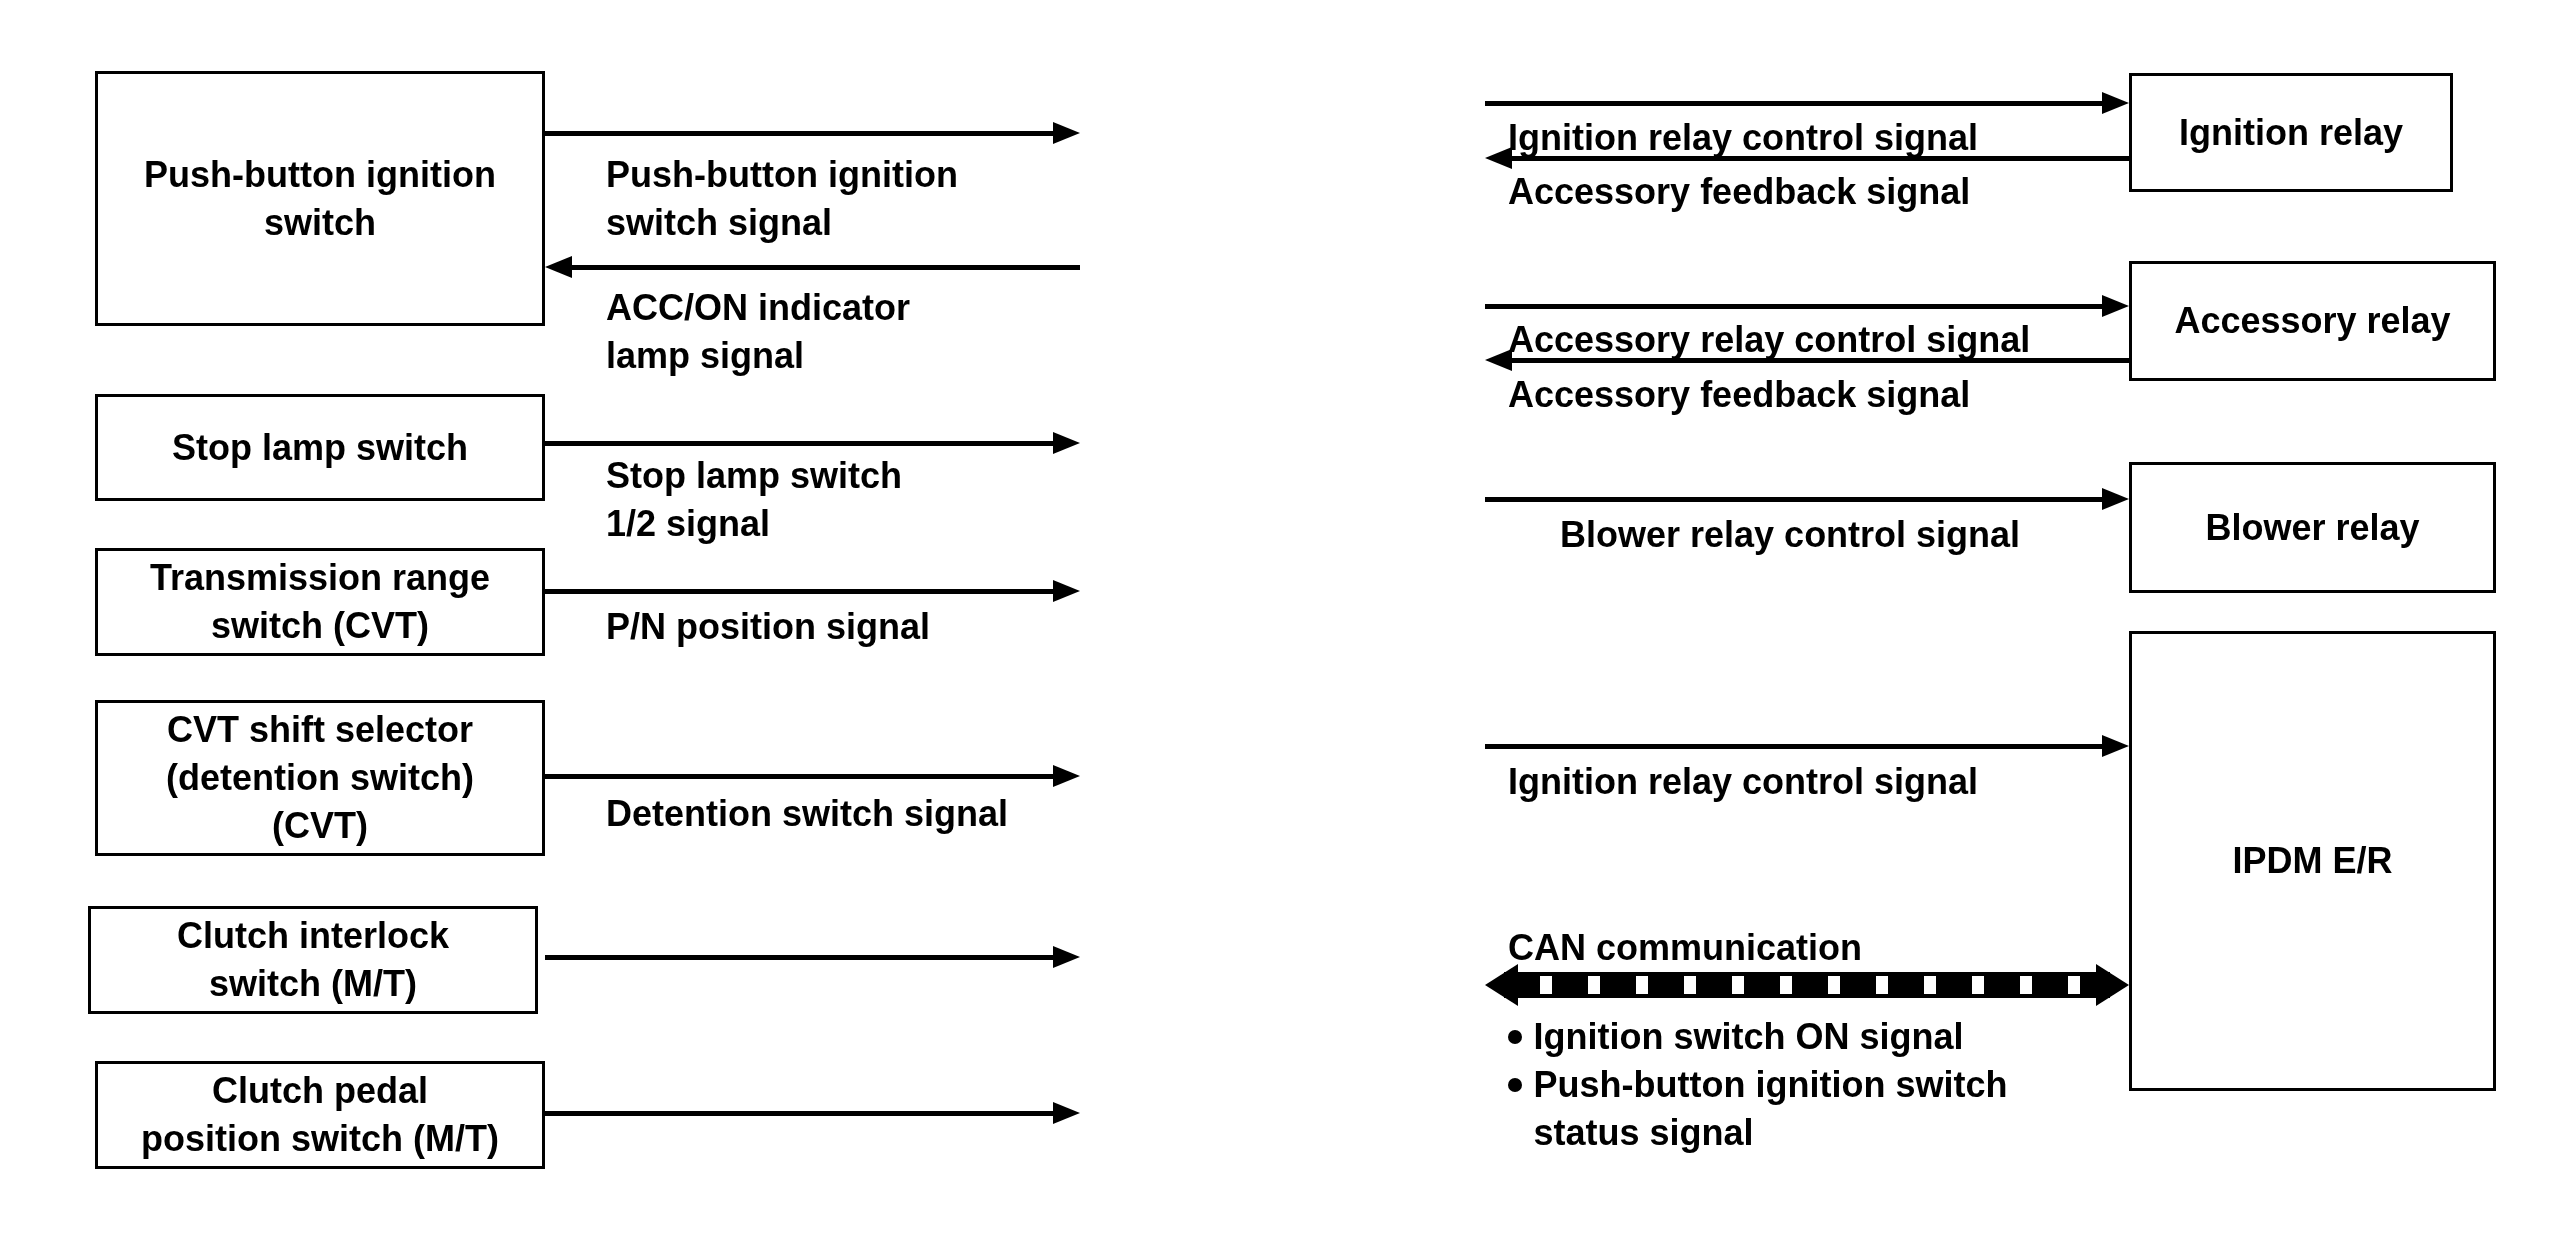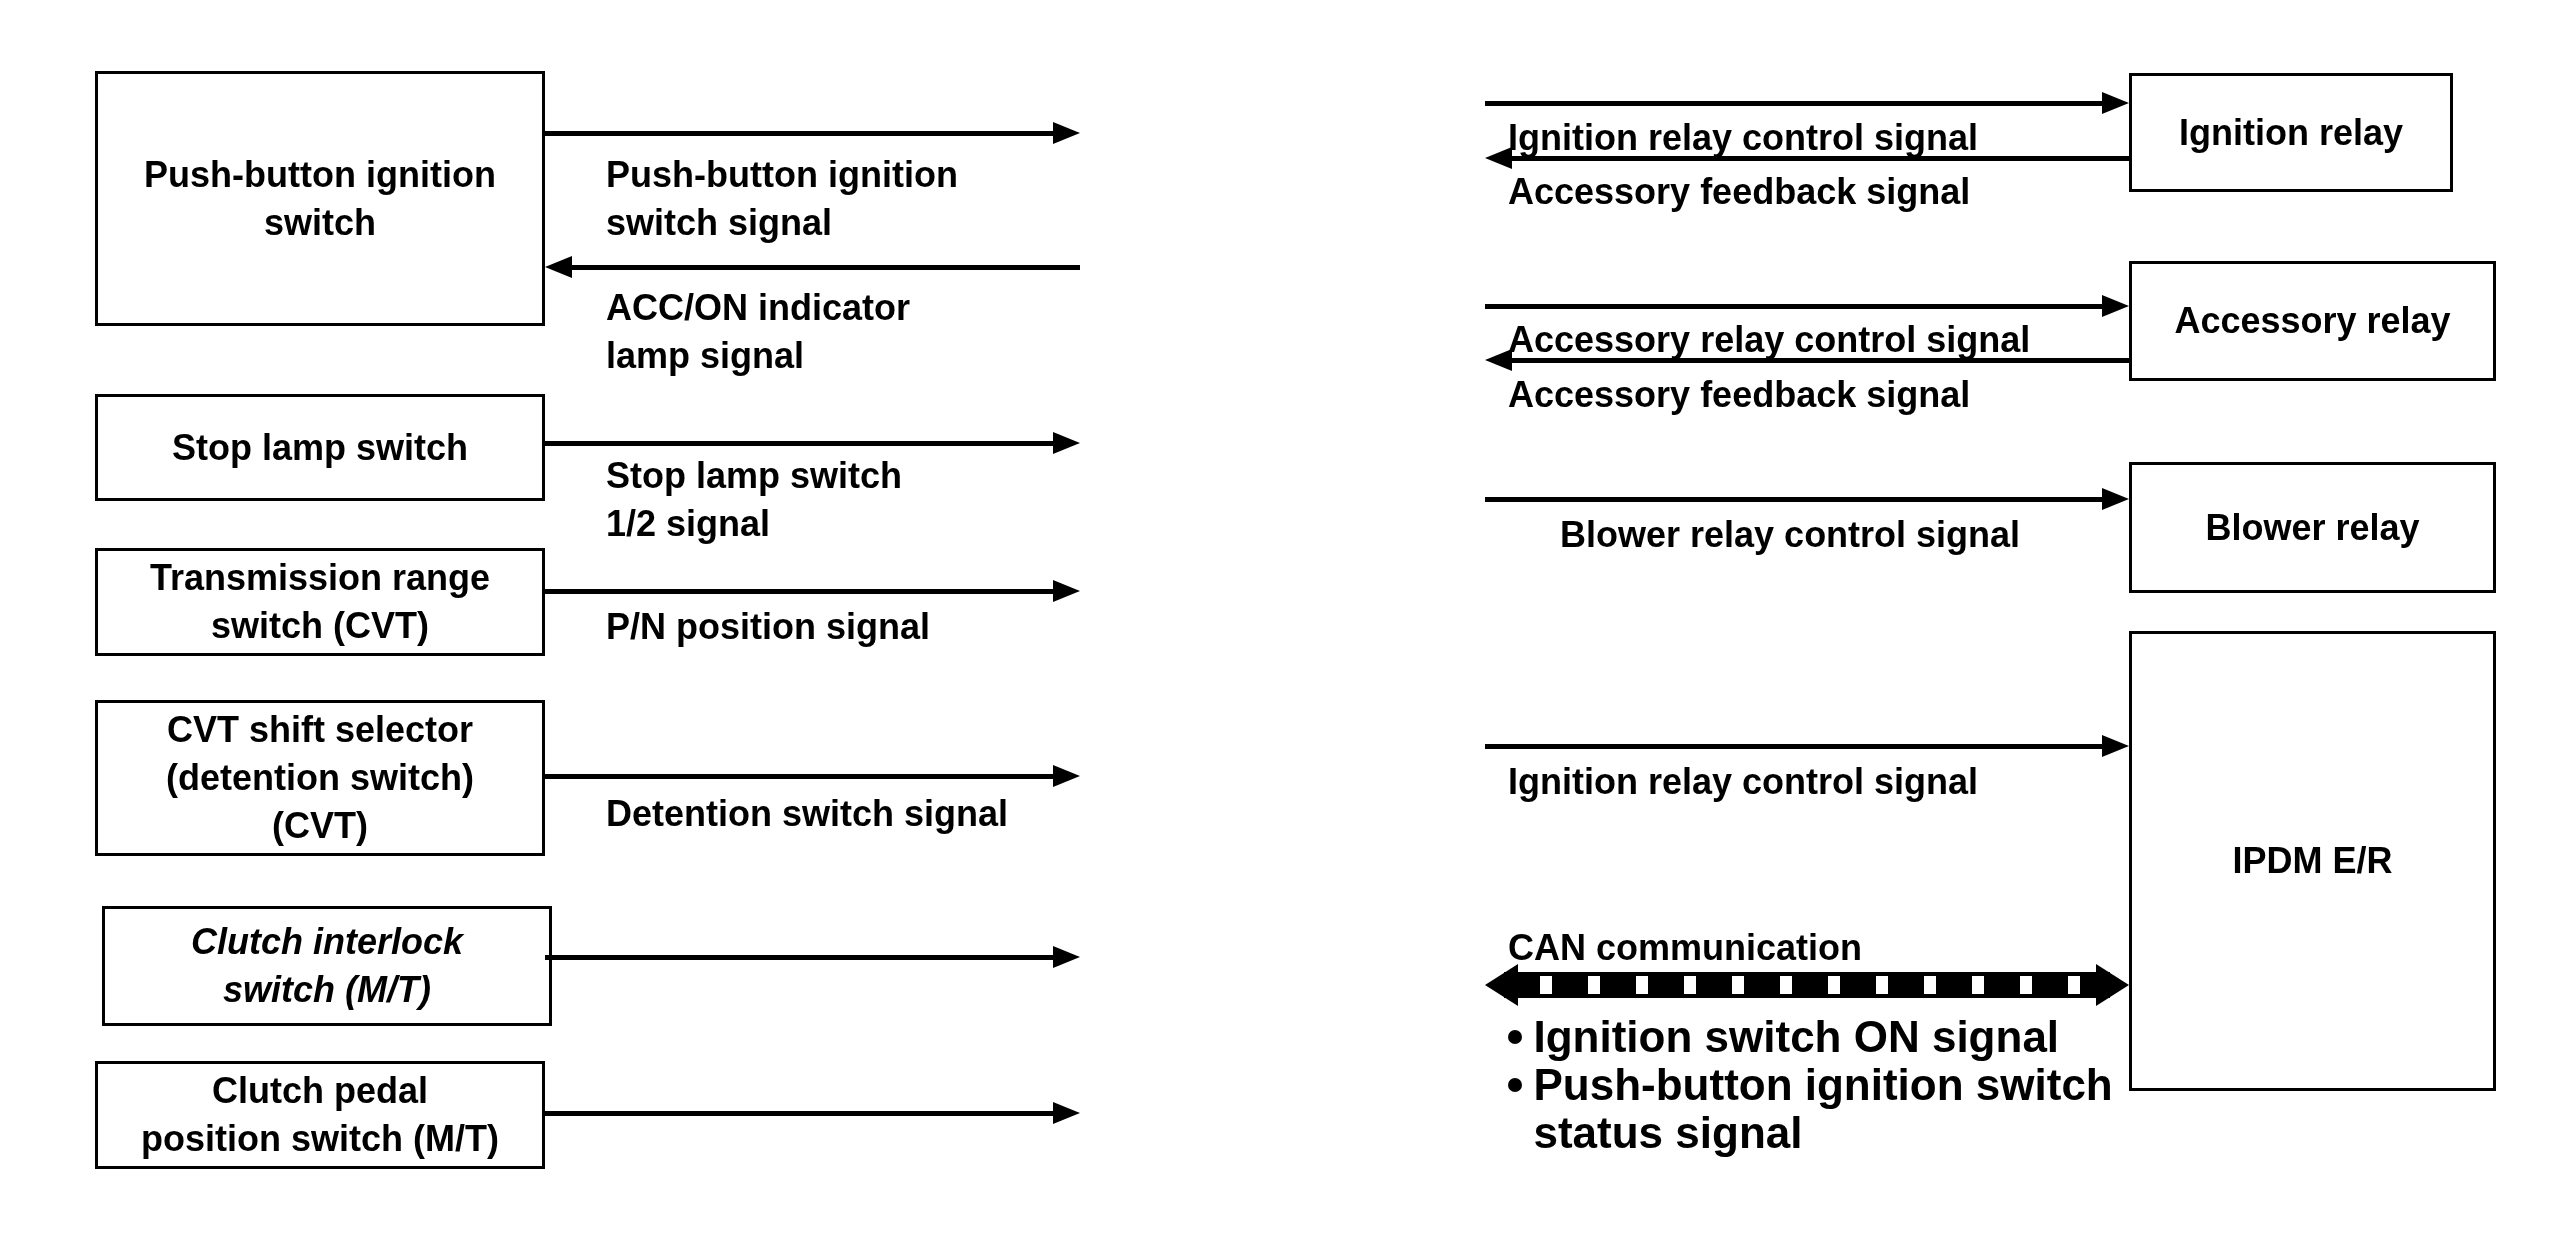--- a/index.html
+++ b/index.html
@@ -63,36 +63,36 @@
   }
   .can-head-left  { left: 0;  border-right: 33px solid #000; }
   .can-head-right { right: 0; border-left: 33px solid #000; }
   
   .bullet { position: absolute; display: flex; }
   .bullet .dot {
     width: 14px; height: 14px; border-radius: 50%;
     background: #000; margin-top: 17px; margin-right: 11.5px;
     flex: 0 0 auto;
   }
-  .bullet .txt { white-space: pre-line; font-size: 44px; line-height: 48px; }
+  .bullet .txt { white-space: pre-line; font-size: 36px; line-height: 48px; }
 </style>
 </head>
 <body>
 
 <div id="canvas">
 
   <div class="node" style="left:95px; top:71px;  width:450px; height:255px;"><span>Push-button ignition
 switch</span></div>
   <div class="node" style="left:95px; top:394px;  width:450px; height:107px;"><span>Stop lamp switch</span></div>
   <div class="node" style="left:95px; top:548px;  width:450px; height:108px;"><span>Transmission range
 switch (CVT)</span></div>
   <div class="node" style="left:95px; top:700px; width:450px; height:156px;"><span>CVT shift selector
 (detention switch)
 (CVT)</span></div>
-  <div class="node" style="left:102px; top:906px; width:450px; height:120px;font-style:italic;"><span>Clutch interlock
+  <div class="node" style="left:88px; top:906px; width:450px; height:108px;"><span>Clutch interlock
 switch (M/T)</span></div>
   <div class="node" style="left:95px; top:1061px; width:450px; height:108px;"><span>Clutch pedal
 position switch (M/T)</span></div>
 
 
   <div class="node" style="left:2129px; top:73px; width:324px; height:119px;"><span>Ignition relay</span></div>
   <div class="node" style="left:2129px; top:261px; width:367px; height:120px;"><span>Accessory relay</span></div>
   <div class="node" style="left:2129px; top:462px; width:367px; height:131px;"><span>Blower relay</span></div>
   <div class="node" style="left:2129px; top:631px; width:367px; height:460px;"><span>IPDM E/R</span></div>
 

